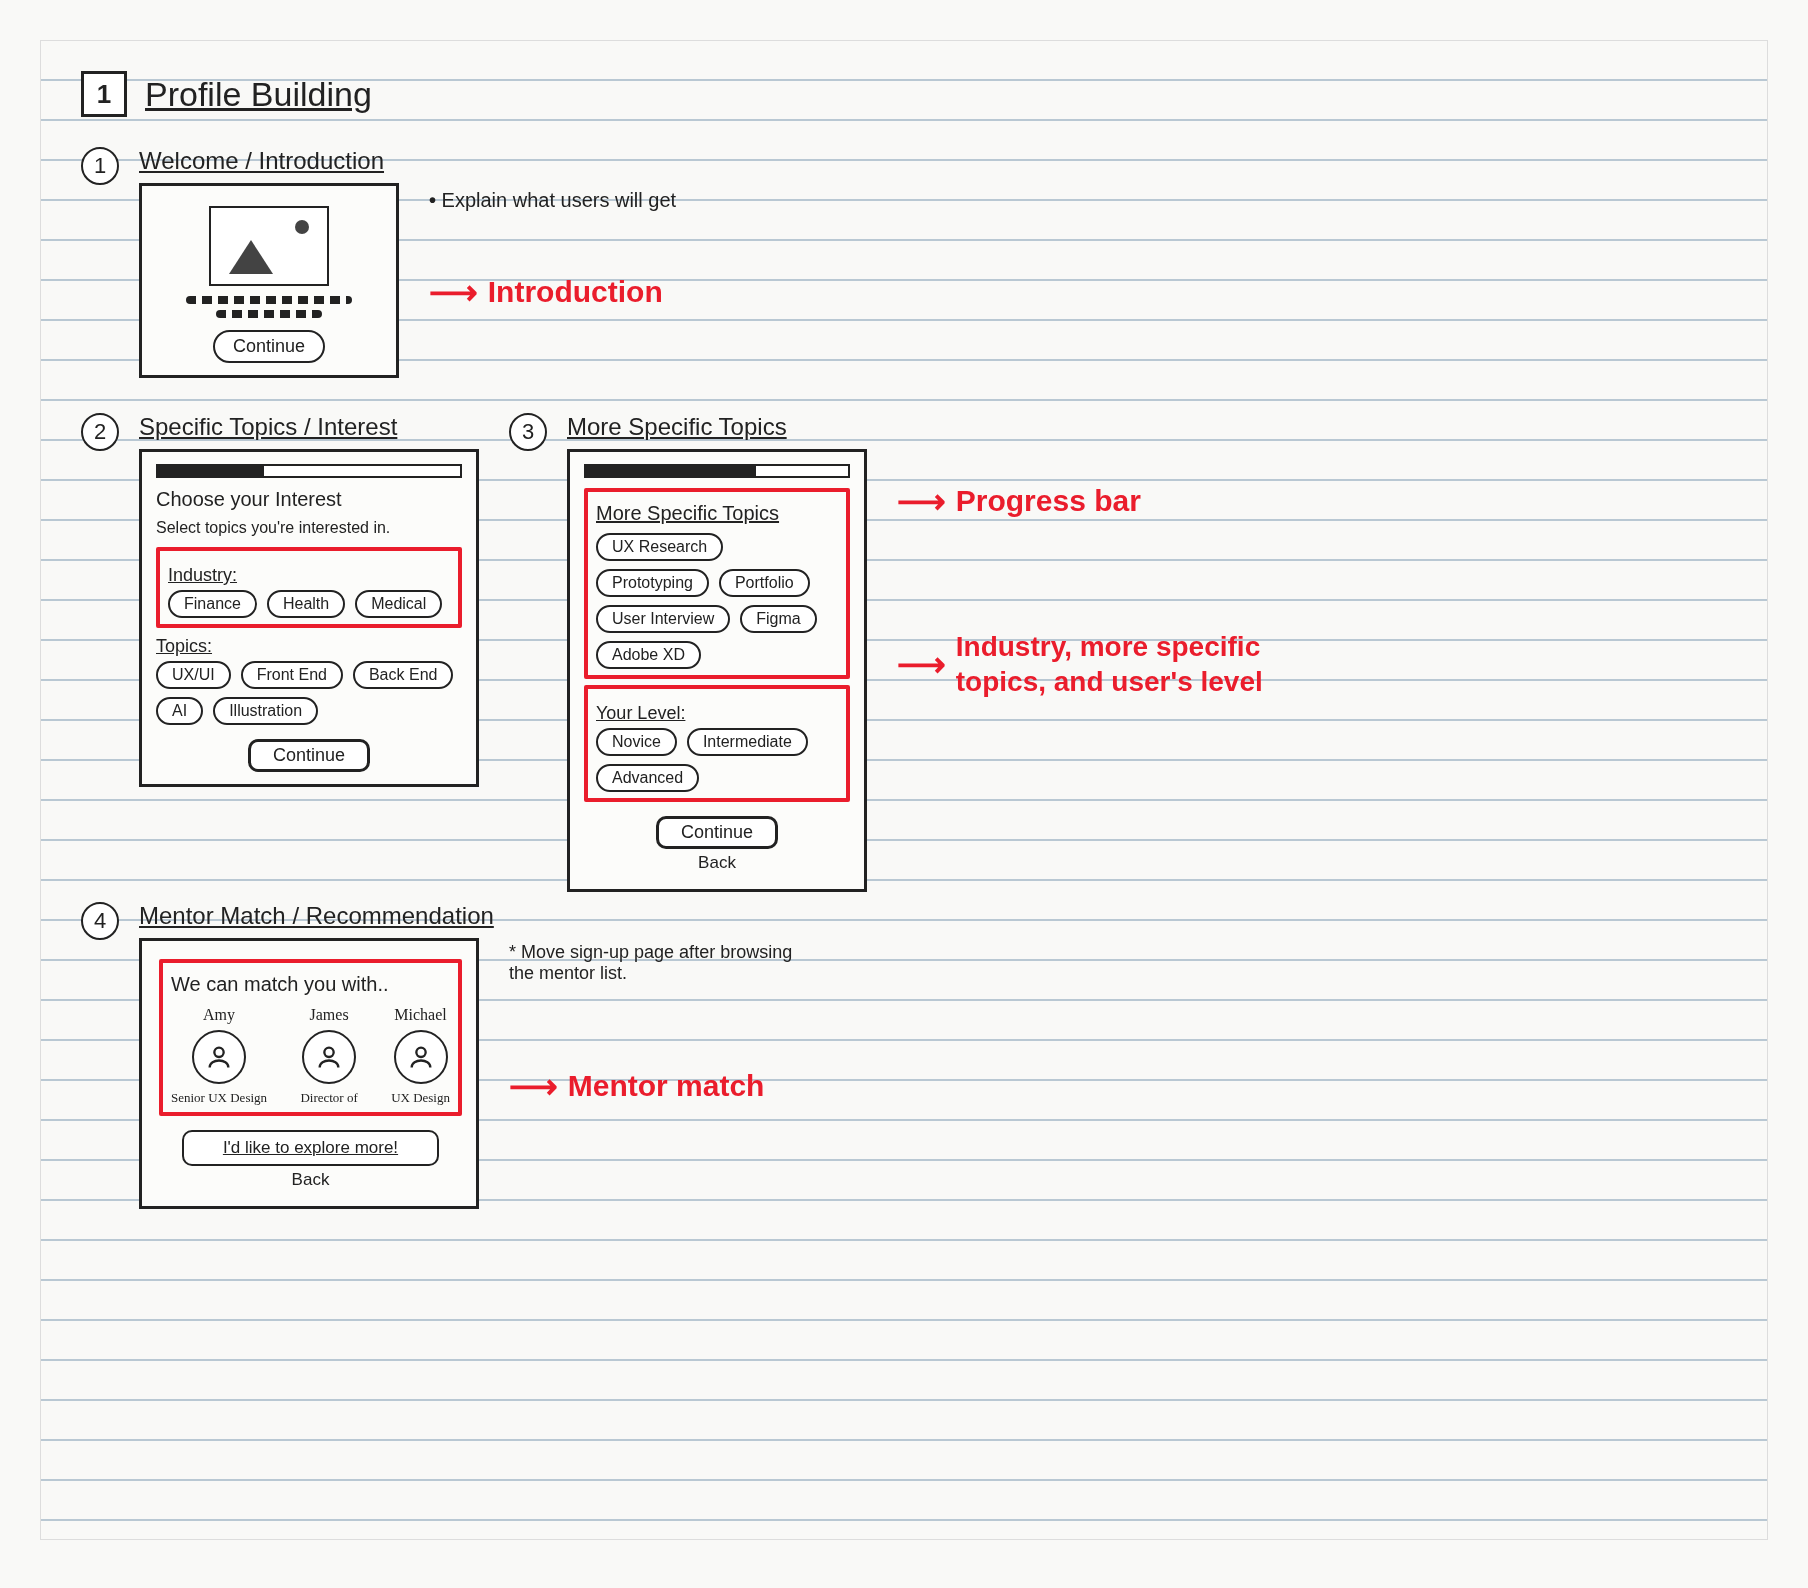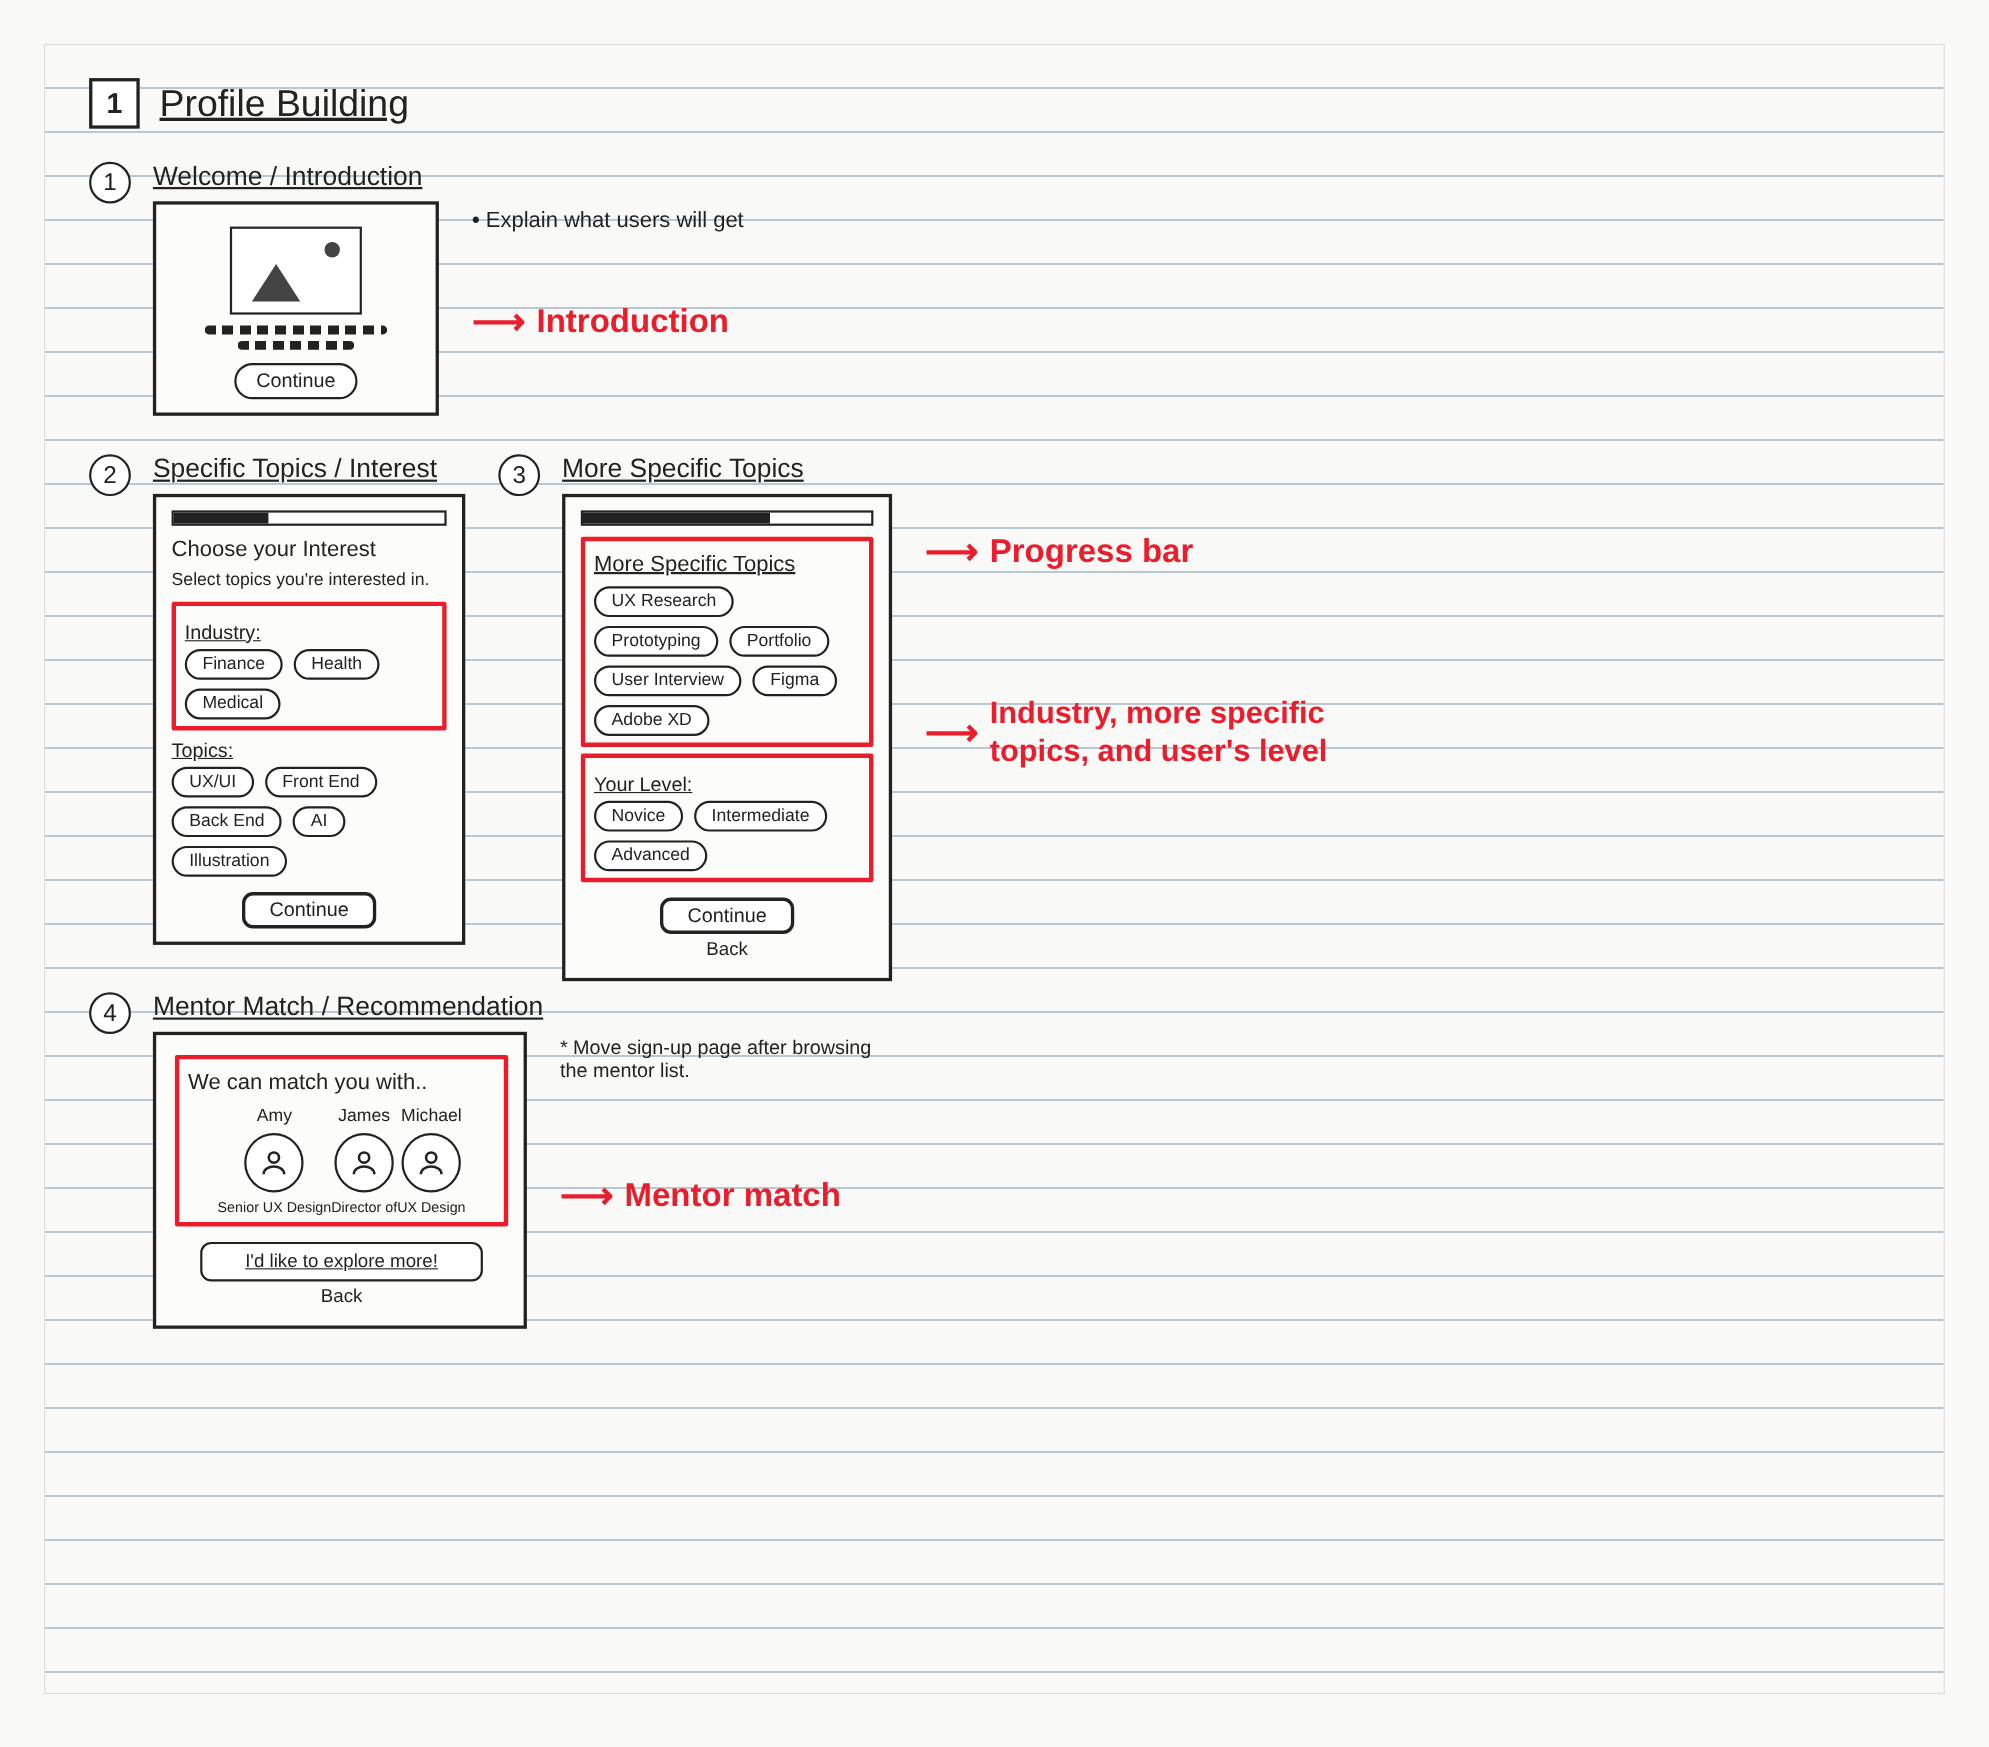--- a/index.html
+++ b/index.html
@@ -40,21 +40,21 @@
     display:flex; align-items:center; justify-content:center; font-size:22px;
     background:#fff; flex:0 0 auto;
   }
   .section-title { font-size:24px; text-decoration:underline; margin-bottom:8px; }
 
   .row { display:flex; align-items:flex-start; gap:30px; flex-wrap:wrap; }
   .col { display:flex; flex-direction:column; }
 
   .frame {
     border:3px solid #222; background:#fcfcfa;
-    padding:12px 14px; width:284px;
+    padding:12px 14px; width:340px;
   }
 
   .img-ph {
     width:120px; height:80px; border:2.5px solid #222; margin:8px auto 10px;
     position:relative; background:#fff;
   }
   .img-ph::before{
     content:""; position:absolute; left:18px; bottom:10px;
     width:0;height:0;border-left:22px solid transparent;border-right:22px solid transparent;
     border-bottom:34px solid #222; opacity:.85;
@@ -94,21 +94,21 @@
   .chip{
     border:2.5px solid #222; border-radius:22px; padding:3px 14px;
     font-size:16px; background:#fff;
   }
 
   .red-box{
     border:4px solid #ea1d2c; padding:6px 8px; border-radius:2px;
     margin:6px 0;
   }
 
-  .mentors{ display:flex; justify-content:center; text-align:center; margin-top:10px;}
+  .mentors{ display:flex; justify-content:space-between; text-align:center; margin-top:10px;font-family:Liberation Serif, serif;}
   .mentor .name{ font-size:16px; }
   .mentor .avatar{
     width:54px;height:54px;border:2.5px solid #222;border-radius:50%;
     margin:6px auto; display:flex; align-items:center; justify-content:center;
     background:#fff;
   }
   .mentor .avatar svg{width:28px;height:28px;}
   .mentor .role{ font-size:13px; }
 
   .wide-btn{

